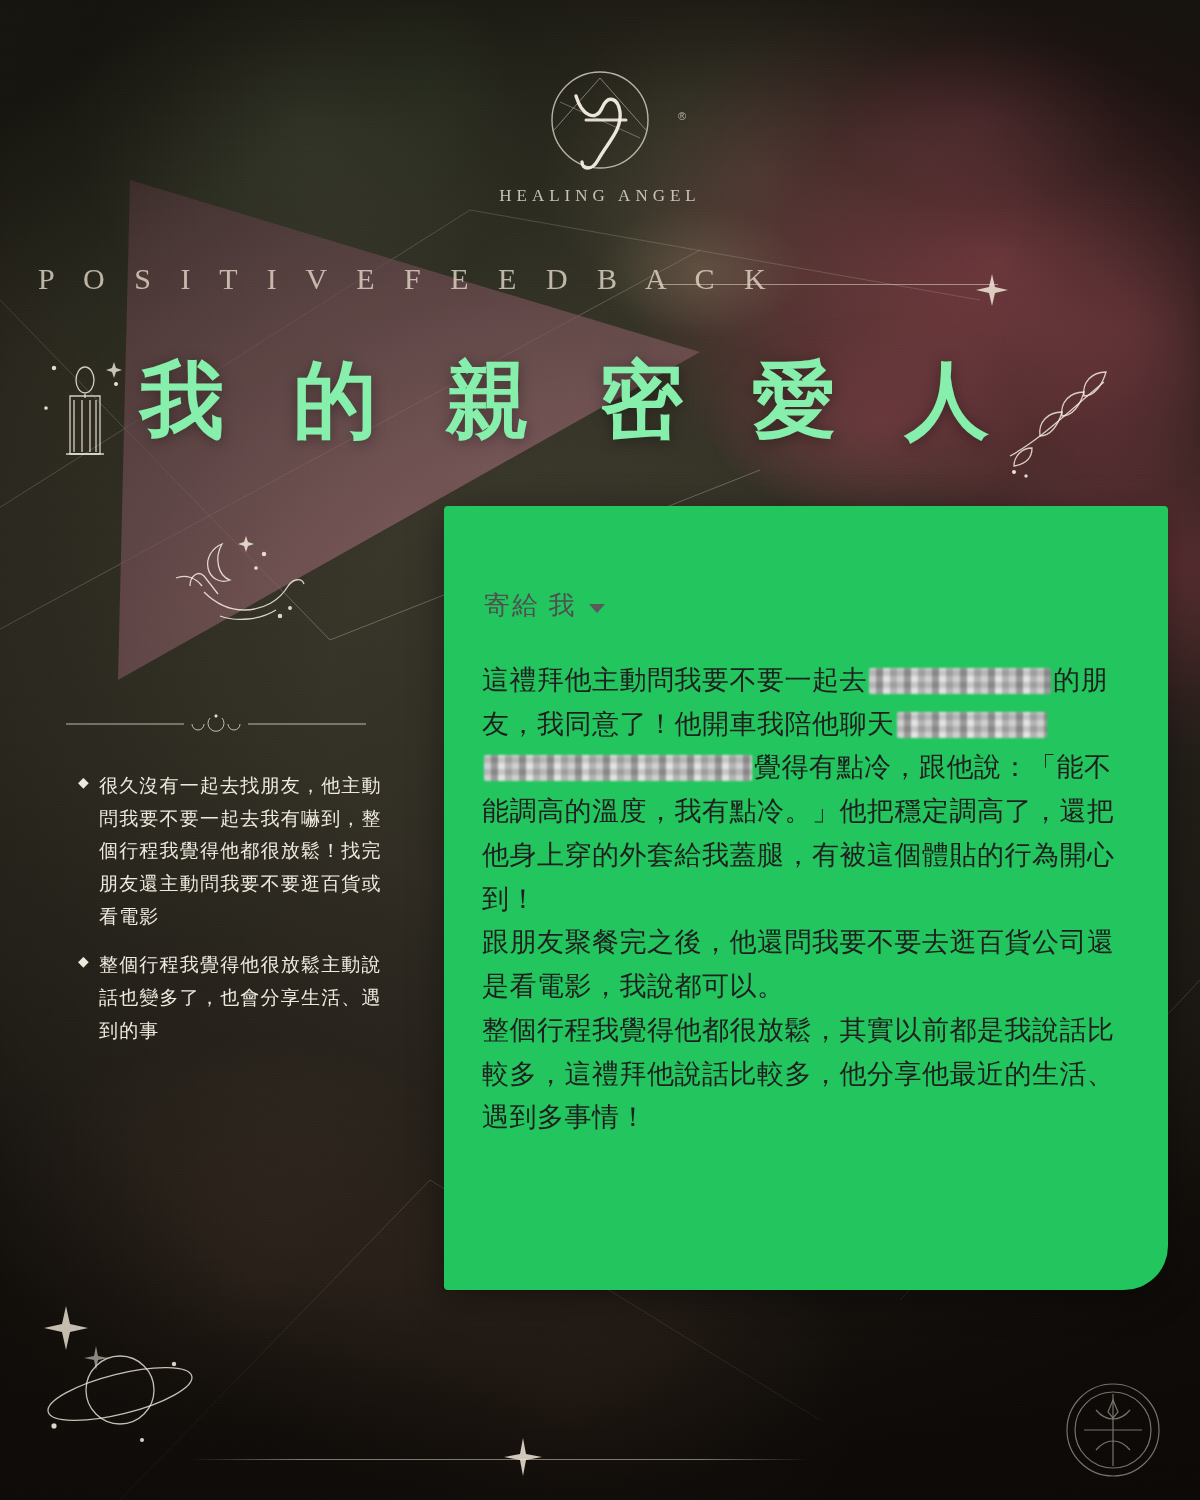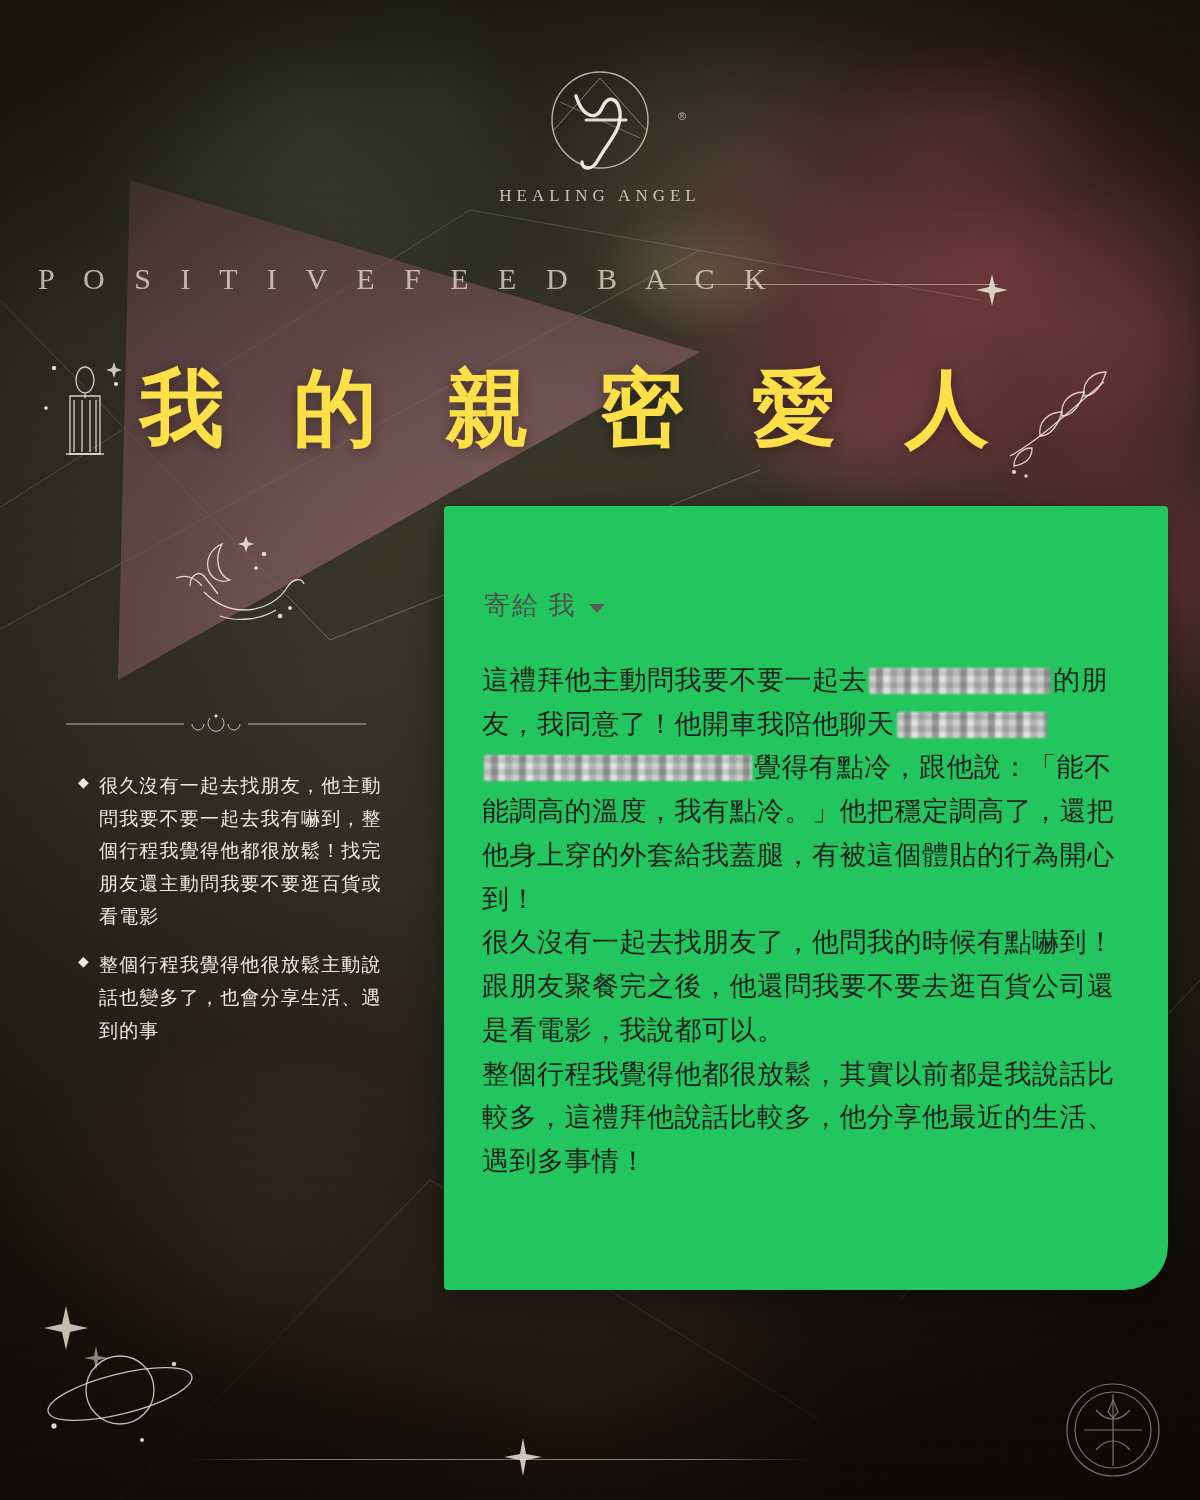--- a/index.html
+++ b/index.html
@@ -115,26 +115,26 @@
     position: absolute;
     left: 620px; top: 22px;
     width: 340px; height: 1px;
     background: rgba(228,218,200,0.55);
   }
 
   
   .title {
     position: absolute;
     left: 140px;
-    top: 352px;
+    top: 344px;
     font-family: "Liberation Serif", serif;
     font-size: 84px;
     font-weight: bold;
     letter-spacing: 24px;
-    color: #fde047;
+    color: #86efac;
     text-shadow: 0 2px 14px rgba(0,0,0,0.35);
     white-space: nowrap;
   }
 
   
   .subtitle {
     position: absolute;
     left: 112px;
     top: 640px;
     width: 270px;
@@ -397,21 +397,20 @@
 
   <div class="card">
     <div class="card-header">
       <span>寄給 我</span>
       <span class="caret"></span>
     </div>
     <div class="card-body">
       <p style="margin:0">
         <span>這禮拜他主動問我要不要一起去</span><span class="redact r1"></span><span>的朋友，我同意了！他開車我陪他聊天</span><span class="redact r2"></span><span class="redact r3"></span><span>覺得有點冷，跟他說：「能不能調高的溫度，我有點冷。」他把穩定調高了，還把他身上穿的外套給我蓋腿，有被這個體貼的行為開心到！</span>
       </p>
-      <p style="margin:0">很久沒有一起去找朋友了，他問我的時候有點嚇到！</p>
       <p style="margin:0">跟朋友聚餐完之後，他還問我要不要去逛百貨公司還是看電影，我說都可以。</p>
       <p style="margin:0">整個行程我覺得他都很放鬆，其實以前都是我說話比較多，這禮拜他說話比較多，他分享他最近的生活、遇到多事情！</p>
     </div>
   </div>
 
   <svg class="sparkle-b" viewBox="0 0 70 80">
     <path d="M26 6 L30 24 L48 28 L30 32 L26 50 L22 32 L4 28 L22 24 Z" fill="rgba(240,232,216,0.8)"></path>
     <path d="M56 46 L58 56 L68 58 L58 60 L56 70 L54 60 L44 58 L54 56 Z" fill="rgba(240,232,216,0.55)"></path>
   </svg>
 

